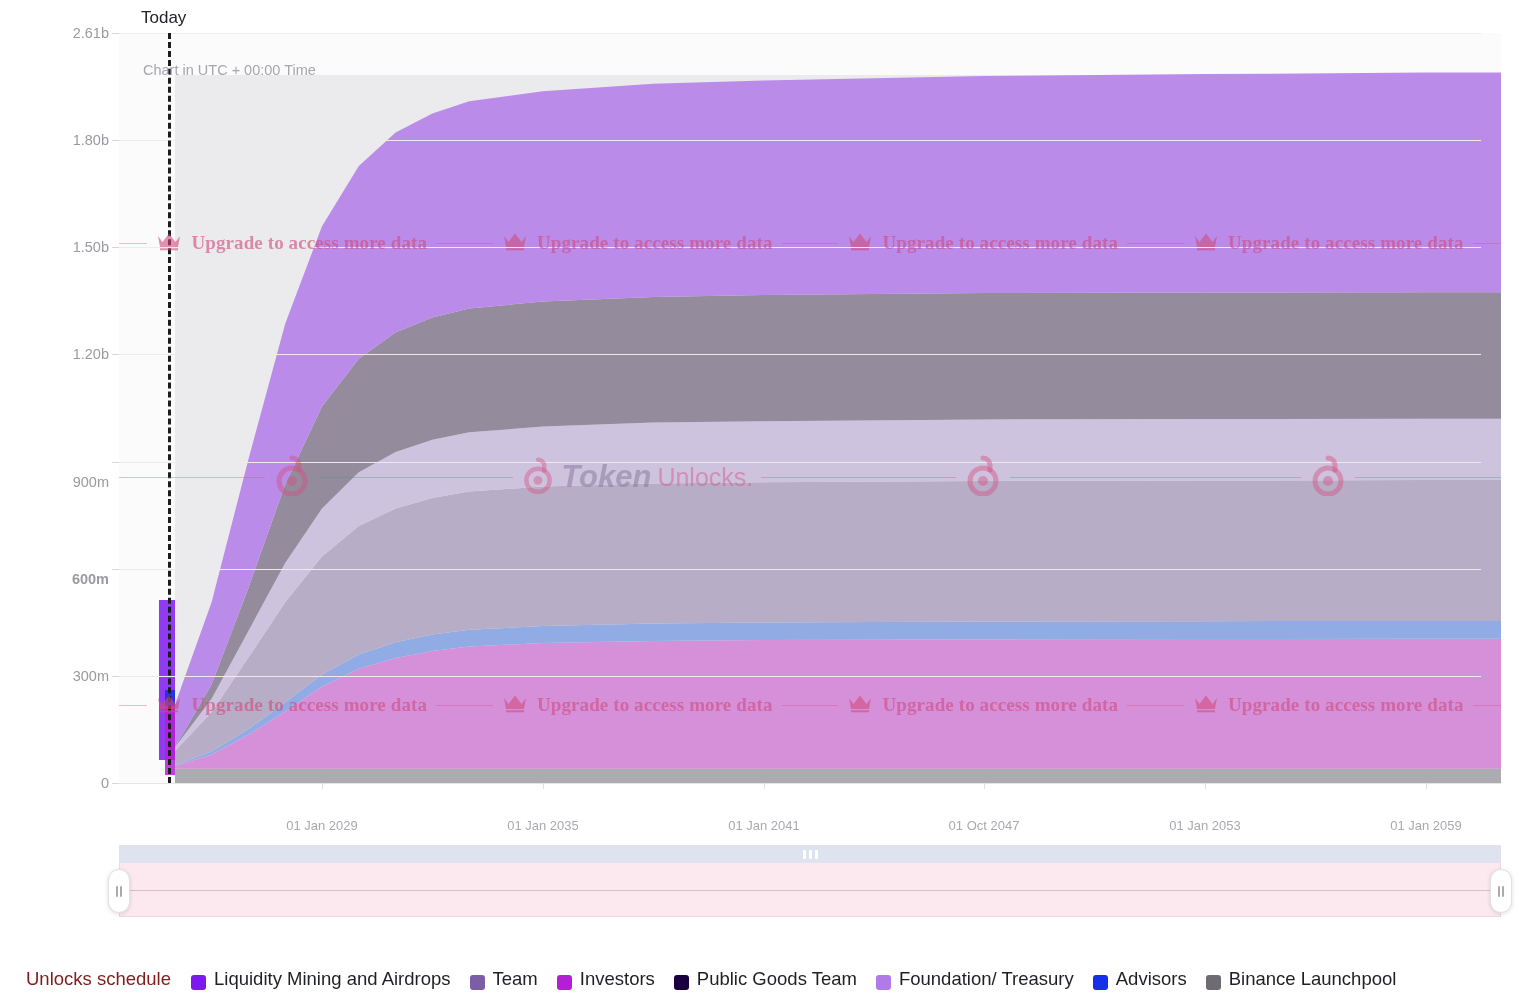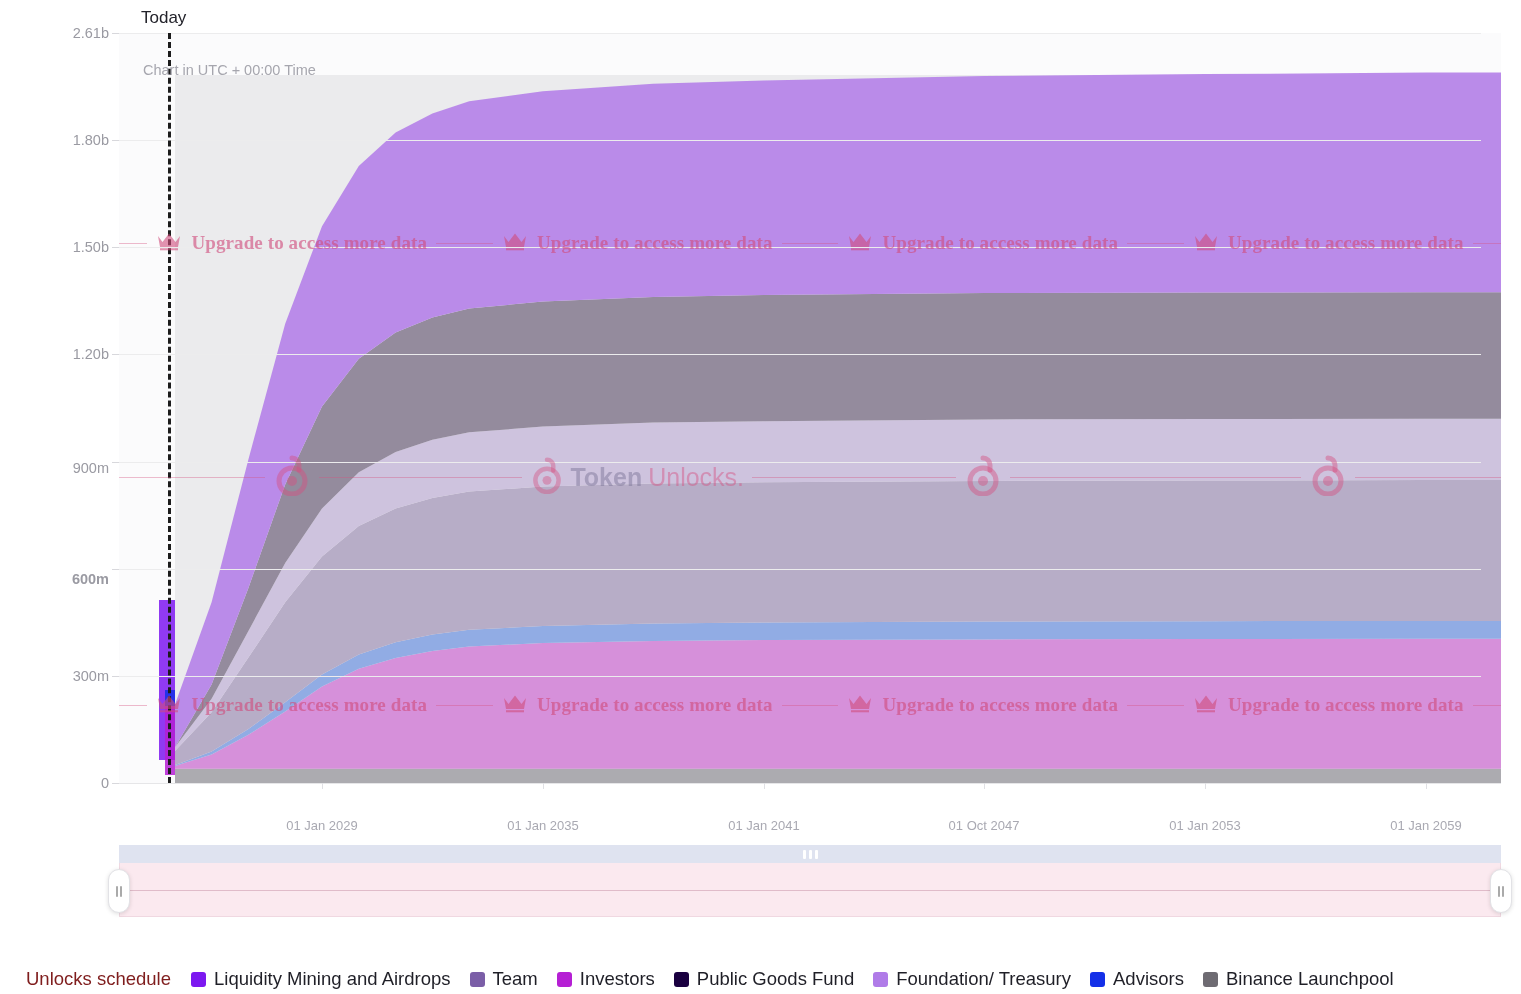--- a/index.html
+++ b/index.html
@@ -110,21 +110,21 @@
     flex: 1 1 0;
     display: flex; align-items: center; justify-content: center;
     gap: 8px; position: relative;
   }
   .tu-row .seg::before,
   .tu-row .seg::after {
     content: ""; flex: 1 1 auto; height: 1px;
     background: rgba(214,84,130,0.38);
   }
   .tu-brand { display: flex; align-items: center; gap: 6px; white-space: nowrap; }
-  .tu-word-a { font-size: 25px; font-weight: 700; color: rgba(118,110,146,0.45); }
+  .tu-word-a { font-size: 31px; font-weight: 700; color: rgba(118,110,146,0.45); font-style: italic; }
   .tu-word-b { font-size: 25px; font-weight: 400; color: rgba(212,80,128,0.45); }
 
   
   .brush {
     position: absolute;
     left: 119px; top: 845px;
     width: 1382px; height: 72px;
   }
   .brush-top {
     position: absolute; left: 0; right: 0; top: 0; height: 18px;
@@ -161,21 +161,21 @@
   .legend {
     position: absolute;
     left: 0; top: 962px;
     width: 1521px; height: 34px;
     display: flex; align-items: center;
     gap: 0; padding-left: 26px;
     font-size: 18.5px;
   }
   .legend-title { color: #7f1d1d; white-space: nowrap; margin-right: 20px; }
   .legend-item {
-    display: flex; align-items: center; gap: 8px;
+    display: flex; align-items: flex-end; gap: 8px;
     margin-right: 19px; white-space: nowrap; cursor: pointer;
   }
   .legend-swatch { width: 15px; height: 15px; border-radius: 3px; flex: 0 0 auto; }
   .legend-label { color: #1f1f27; }
 </style>
 </head>
 <body>
 
 <div id="root">
 
@@ -201,21 +201,21 @@
       <div style="position: absolute; width: 7px; height: 1px; background: rgb(216, 216, 220); left: 112px; top: 783px;"></div>
       <div class="ylabel" style="top: 783px;">0</div>
       <div class="ygrid" style="position: absolute; left: 119px; width: 1362px; top: 675.857px;"></div>
       <div style="position: absolute; width: 7px; height: 1px; background: rgb(216, 216, 220); left: 112px; top: 675.857px;"></div>
       <div class="ylabel" style="top: 675.857px;">300m</div>
       <div class="ygrid" style="position: absolute; left: 119px; width: 1362px; top: 568.714px;"></div>
       <div style="position: absolute; width: 7px; height: 1px; background: rgb(216, 216, 220); left: 112px; top: 568.714px;"></div>
       <div class="ylabel" style="top: 579px; font-weight: bold;">600m</div>
       <div class="ygrid" style="position: absolute; left: 119px; width: 1362px; top: 461.571px;"></div>
       <div style="position: absolute; width: 7px; height: 1px; background: rgb(216, 216, 220); left: 112px; top: 461.571px;"></div>
-      <div class="ylabel" style="top: 468px;">900m</div>
+      <div class="ylabel" style="top: 482px;">900m</div>
       <div class="ygrid" style="position: absolute; left: 119px; width: 1362px; top: 354.429px;"></div>
       <div style="position: absolute; width: 7px; height: 1px; background: rgb(216, 216, 220); left: 112px; top: 354.429px;"></div>
       <div class="ylabel" style="top: 354.429px;">1.20b</div>
       <div class="ygrid" style="position: absolute; left: 119px; width: 1362px; top: 247.286px;"></div>
       <div style="position: absolute; width: 7px; height: 1px; background: rgb(216, 216, 220); left: 112px; top: 247.286px;"></div>
       <div class="ylabel" style="top: 247.286px;">1.50b</div>
       <div class="ygrid" style="position: absolute; left: 119px; width: 1362px; top: 140.143px;"></div>
       <div style="position: absolute; width: 7px; height: 1px; background: rgb(216, 216, 220); left: 112px; top: 140.143px;"></div>
       <div class="ylabel" style="top: 140.143px;">1.80b</div>
       <div class="ygrid" style="position: absolute; left: 119px; width: 1362px; top: 33px;"></div>
@@ -395,21 +395,21 @@
     <span class="legend-item">
       <span class="legend-swatch" style="background: rgb(123, 94, 167);"></span>
       <span class="legend-label">Team</span>
     </span>
     <span class="legend-item">
       <span class="legend-swatch" style="background: rgb(181, 31, 212);"></span>
       <span class="legend-label">Investors</span>
     </span>
     <span class="legend-item">
       <span class="legend-swatch" style="background: rgb(26, 0, 64);"></span>
-      <span class="legend-label">Public Goods Fund</span>
+      <span class="legend-label">Public Goods Team</span>
     </span>
     <span class="legend-item">
       <span class="legend-swatch" style="background: rgb(176, 123, 232);"></span>
       <span class="legend-label">Foundation/ Treasury</span>
     </span>
     <span class="legend-item">
       <span class="legend-swatch" style="background: rgb(20, 48, 232);"></span>
       <span class="legend-label">Advisors</span>
     </span>
     <span class="legend-item">

